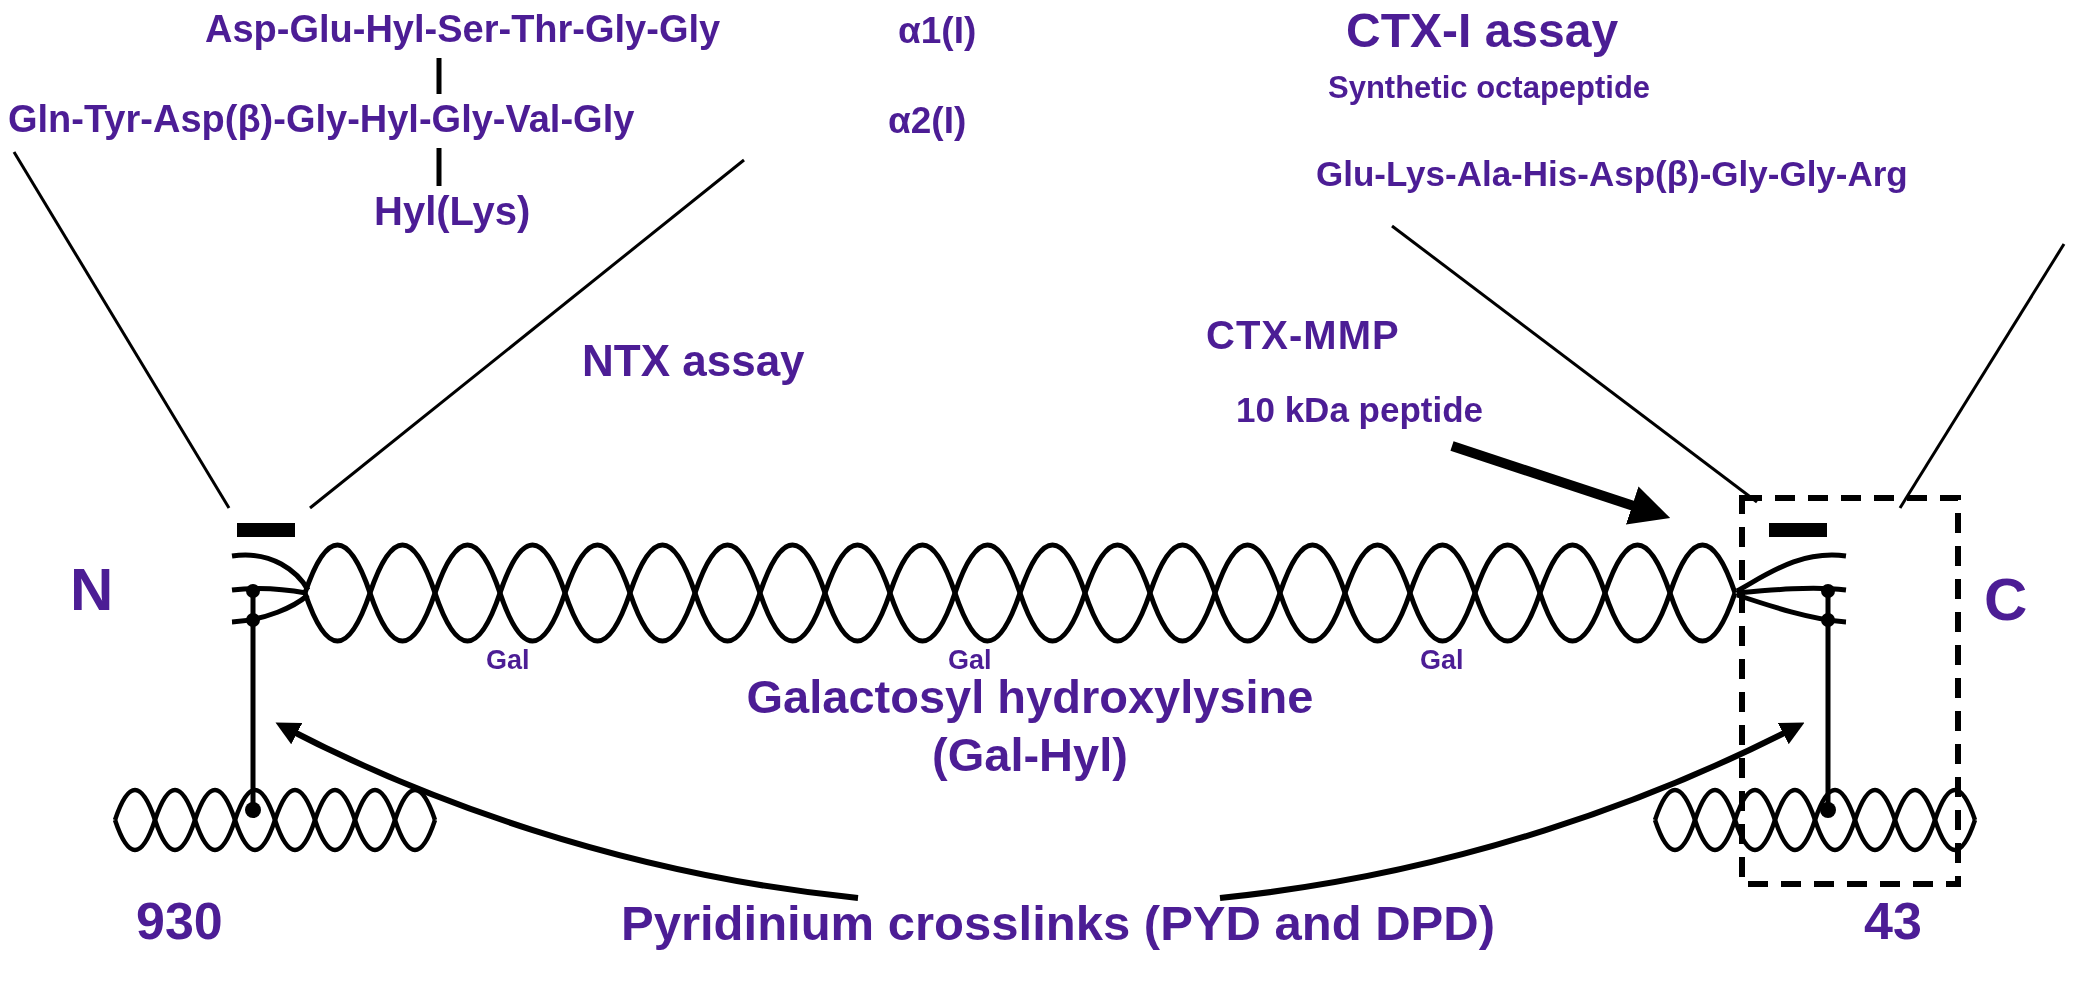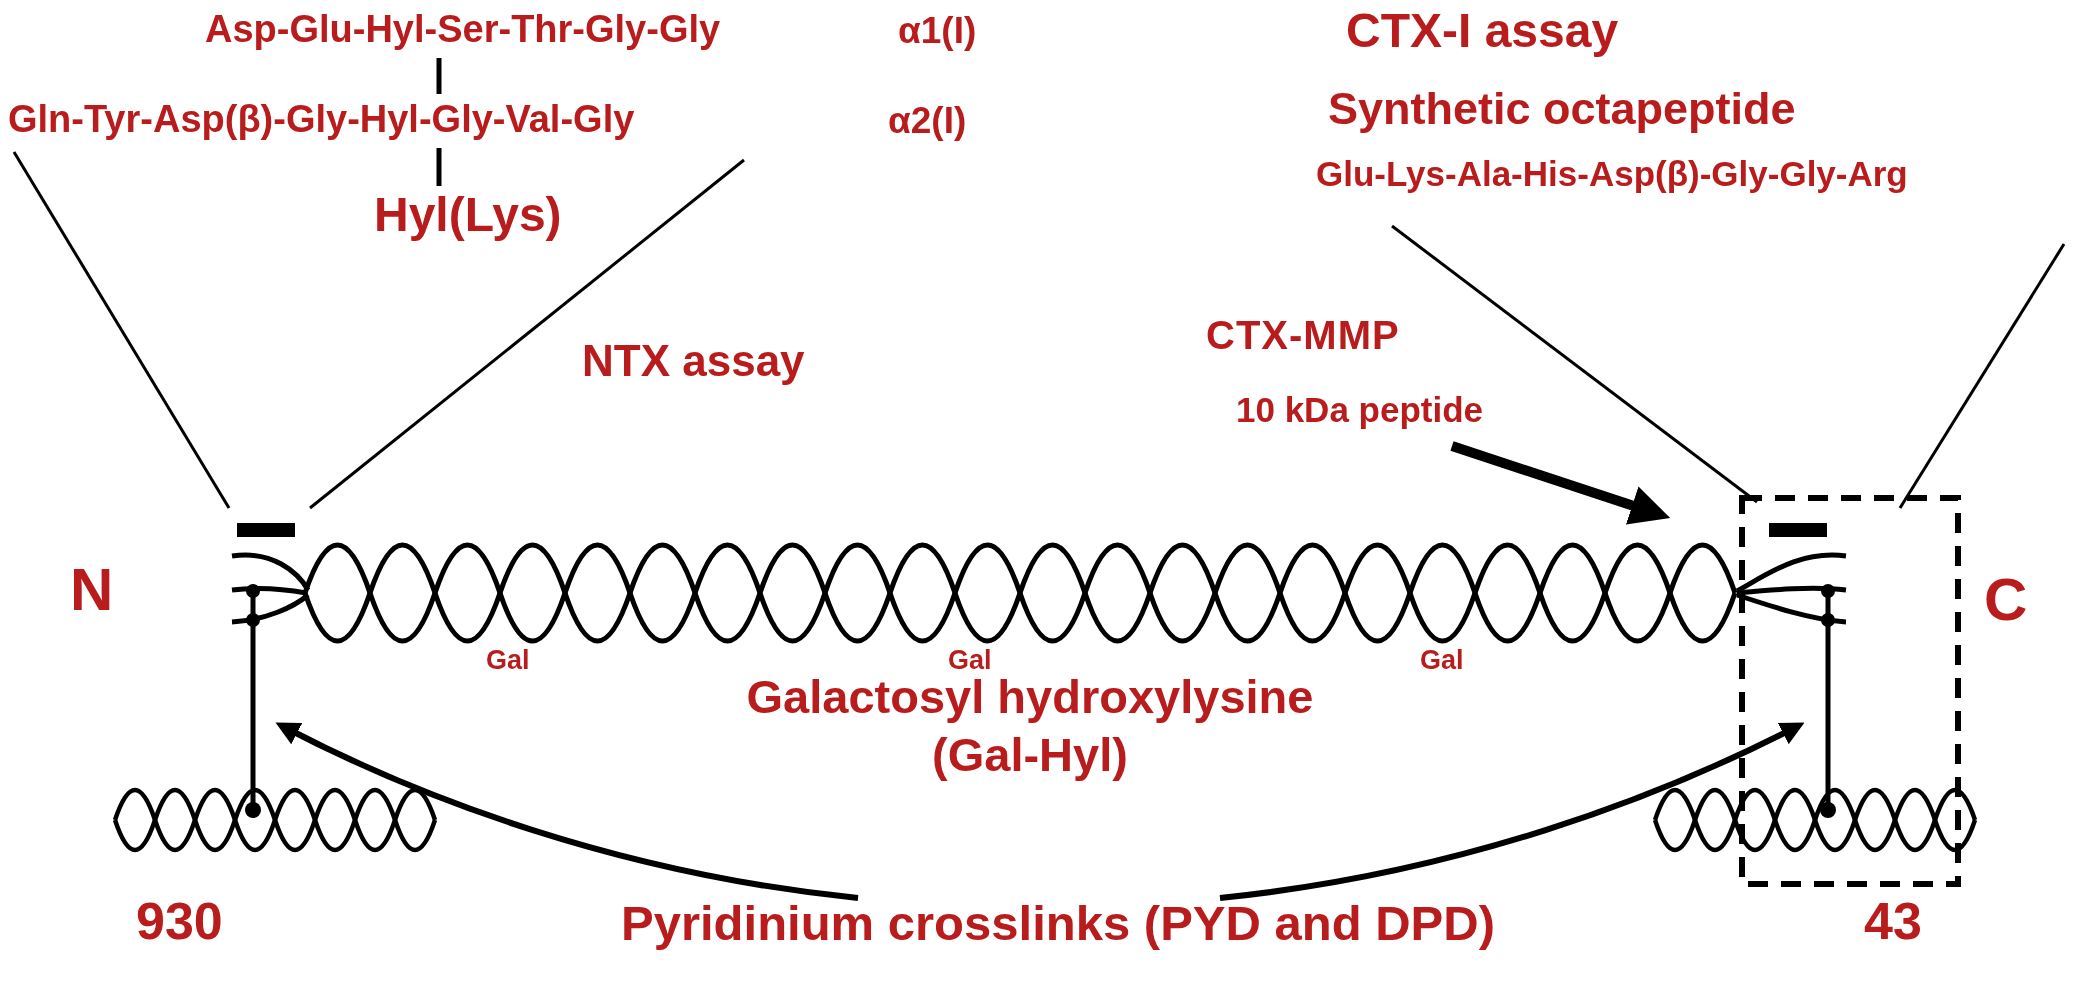--- a/index.html
+++ b/index.html
@@ -8,34 +8,34 @@
     width:2078px;height:982px;
     background:#ffffff;
     font-family:"Liberation Sans",sans-serif;
     overflow:hidden;
   }
   #drawing{position:absolute;left:0;top:0;}
   .ink{stroke:#000;fill:none;}
   .fill{fill:#000;stroke:none;}
   .t{
     position:absolute;
-    color:#b91c1c;
+    color:#4c1d95;
     font-weight:bold;
     white-space:nowrap;
     line-height:1.05;
   }
   .ctr{text-align:center;white-space:nowrap;}
   .alpha1-seq{left:205px;top:10px;font-size:38px;}
   .alpha1-chain{left:898px;top:12px;font-size:37px;}
   .alpha2-seq{left:8px;top:100px;font-size:38px;}
   .alpha2-chain{left:888px;top:102px;font-size:37px;}
-  .hyl-lys{left:374px;top:190px;font-size:48px;}
+  .hyl-lys{left:374px;top:190px;font-size:40px;}
   .ntx-assay{left:582px;top:338px;font-size:44px;}
   .ctx-title{left:1346px;top:6px;font-size:48px;}
-  .ctx-sub{left:1328px;top:85px;font-size:45px;}
+  .ctx-sub{left:1328px;top:72px;font-size:31px;}
   .ctx-seq{left:1316px;top:156px;font-size:35px;}
   .ctx-mmp{left:1206px;top:314px;font-size:40px;letter-spacing:1px;}
   .ctx-mmp-sub{left:1216px;top:392px;font-size:35px;margin-left:20px;}
   .n-label{left:70px;top:558px;font-size:60px;}
   .c-label{left:1984px;top:568px;font-size:60px;}
   .gal{font-size:27px;}
   .gal0{left:486px;top:646px;}
   .gal1{left:948px;top:646px;}
   .gal2{left:1420px;top:646px;}
   .galhyl1{left:660px;width:740px;top:672px;font-size:47px;}

